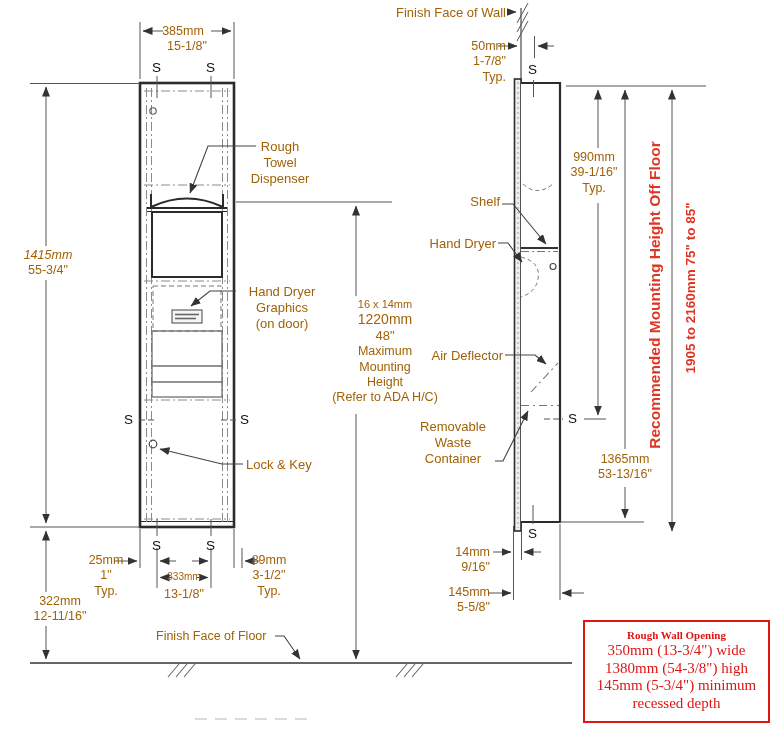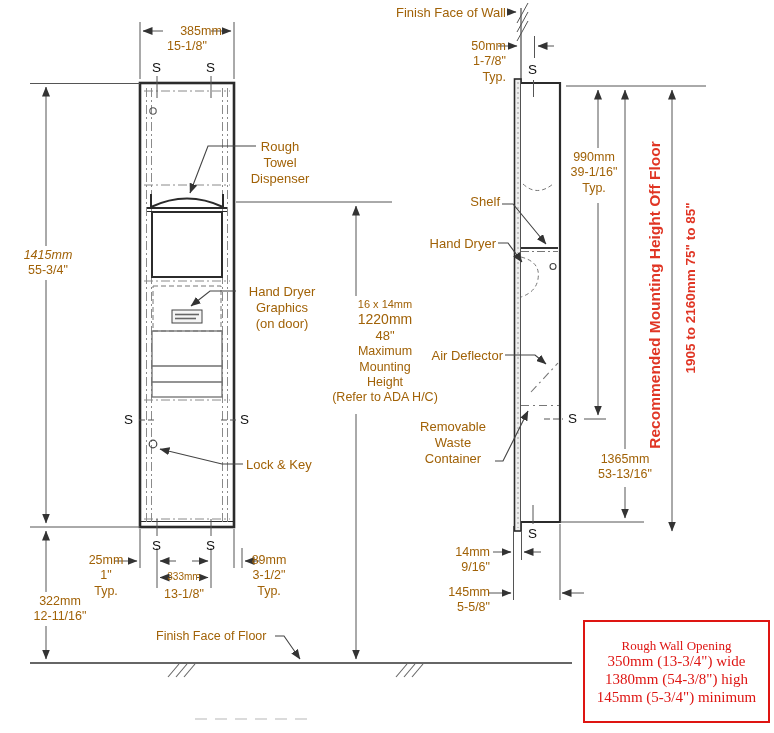--- a/index.html
+++ b/index.html
@@ -16,21 +16,21 @@
   .mnt3{font-size:13px;}
   .mnt4{font-size:12.5px;}
   .vtext{position:absolute;font-weight:bold;white-space:nowrap;text-align:center;
          transform:rotate(-90deg);}
   .vt-main{left:495px;top:285px;width:320px;height:20px;line-height:20px;font-size:15.5px;}
   .vt-range{left:586px;top:278px;width:210px;height:20px;line-height:20px;font-size:13.5px;}
   .redbox{position:absolute;left:583px;top:620px;width:183px;height:99px;
           border:2px solid #de1512;text-align:center;
           font-family:"Liberation Serif", serif;}
   .redbox div{line-height:1.18;}
-  .rb-title{font-weight:normal;font-size:13px;margin-top:16px;}
+  .rb-title{font-weight:bold;font-size:11px;margin-top:7px;}
   .rb-line{font-size:15px;}
 </style>
 </head>
 <body>
 
 <div class="canvas">
 
   <svg class="linework" width="774" height="733" viewBox="0 0 774 733">
     <defs>
       <marker id="ah" viewBox="0 0 10 8" refX="9.5" refY="4" markerWidth="10" markerHeight="8" orient="auto-start-reverse" markerUnits="userSpaceOnUse">
@@ -200,21 +200,21 @@
     </g>
 
     <g stroke="#444" stroke-width="1.1" fill="none">
       <polyline points="502,204 513,204 546,244" marker-end="url(#ah)"></polyline>
       <polyline points="498,243 508,243 522,262" marker-end="url(#ah)"></polyline>
       <polyline points="505,355 535,355 546,364" marker-end="url(#ah)"></polyline>
       <polyline points="495,461 503,461 528,411" marker-end="url(#ah)"></polyline>
     </g>
   </svg>
 
-  <div class="lbl ctr" style="left:174px;top:24px;width:54px;">385mm</div>
+  <div class="lbl ctr" style="left:156px;top:24px;width:54px;">385mm</div>
   <div class="lbl ctr" style="left:160px;top:39px;width:54px;">15-1/8"</div>
 
   <div class="s-mark" style="left:152px;top:60px;">S</div>
   <div class="s-mark" style="left:206px;top:60px;">S</div>
   <div class="s-mark" style="left:124px;top:412px;">S</div>
   <div class="s-mark" style="left:240px;top:412px;">S</div>
   <div class="s-mark" style="left:152px;top:538px;">S</div>
   <div class="s-mark" style="left:206px;top:538px;">S</div>
 
   <div class="lbl ctr" style="left:12px;top:248px;width:72px;font-style:italic;">1415mm</div>
@@ -310,15 +310,16 @@
   </div>
 
   <div class="vtext vt-main" style="color:#e03524;">Recommended Mounting Height Off Floor</div>
   <div class="vtext vt-range" style="color:#e03524;">1905 to 2160mm  75" to 85"</div>
 
   <div class="redbox" style="color:#de1512;">
     <div class="rb-title">Rough Wall Opening</div>
     <div class="rb-line">350mm (13-3/4") wide</div>
     <div class="rb-line">1380mm (54-3/8") high</div>
     <div class="rb-line">145mm (5-3/4") minimum</div>
+    <div class="rb-line">recessed depth</div>
   </div>
 
 </div>
 
 </body></html>

